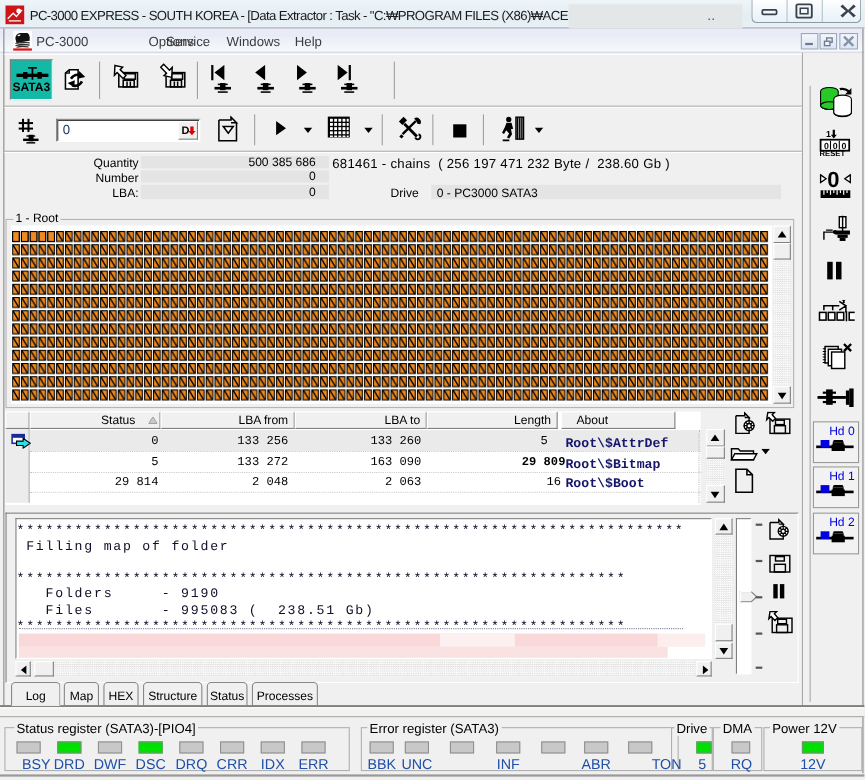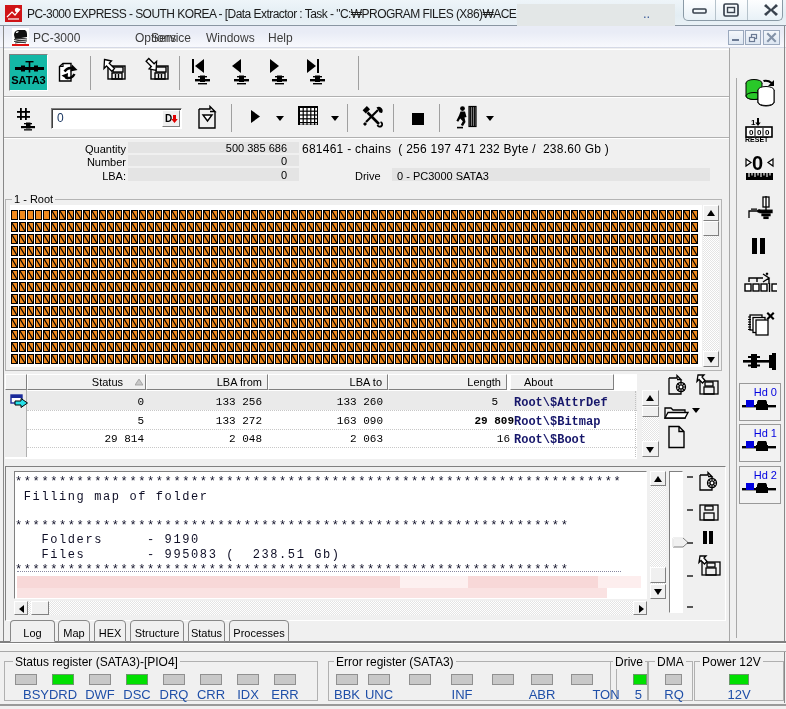--- a/index.html
+++ b/index.html
@@ -614,21 +614,21 @@
 <div class="sglabel" style="left:700px;">Power 12V</div>
 
 <div class="led on" style="left:52px;"></div>
 <div class="led" style="left:15px;"></div>
 <div class="led" style="left:89px;"></div>
 <div class="led on" style="left:126px;"></div>
 <div class="led" style="left:163px;"></div>
 <div class="led" style="left:200px;"></div>
 <div class="led" style="left:237px;"></div>
 <div class="led" style="left:274px;"></div>
-<div class="ledlbl" style="left:16px;">BSY</div>
+<div class="ledlbl" style="left:6px;text-align:right;">BSY</div>
 <div class="ledlbl" style="left:43px;">DRD</div>
 <div class="ledlbl" style="left:80px;">DWF</div>
 <div class="ledlbl" style="left:117px;">DSC</div>
 <div class="ledlbl" style="left:154px;">DRQ</div>
 <div class="ledlbl" style="left:191px;">CRR</div>
 <div class="ledlbl" style="left:228px;">IDX</div>
 <div class="ledlbl" style="left:265px;">ERR</div>
 <div class="led" style="left:336px;"></div>
 <div class="led" style="left:368px;"></div>
 <div class="led" style="left:409px;"></div>

